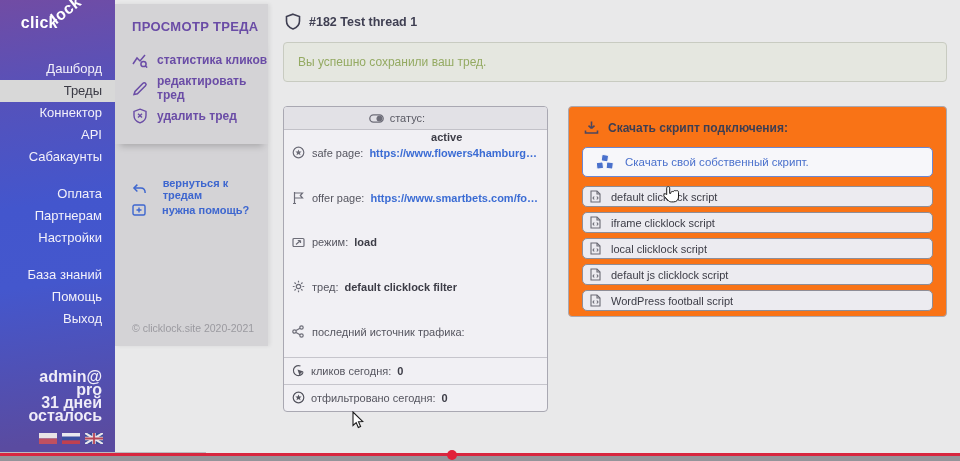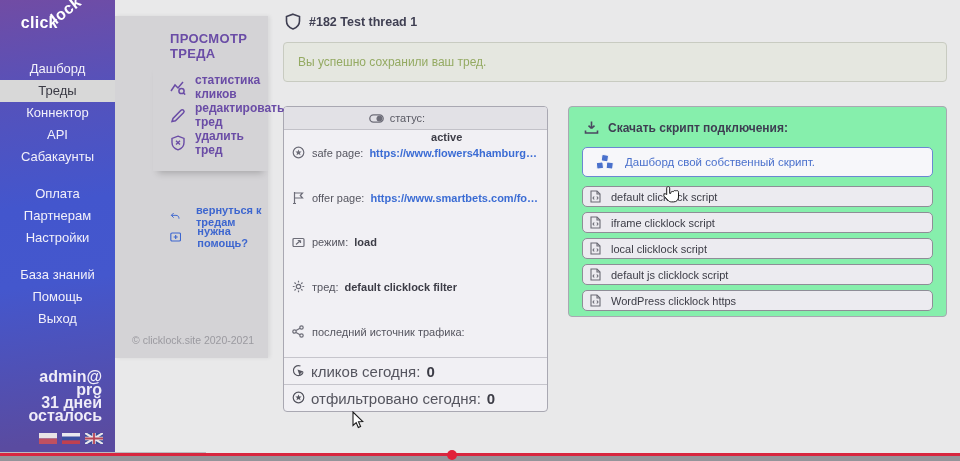--- a/index.html
+++ b/index.html
@@ -9,33 +9,33 @@
   
   .sidebar {
     position:absolute; left:0; top:0; width:115px; height:452px; color:#fff;
     background:linear-gradient(172deg,#714ca4 0%,#5552bb 22%,#4356cd 45%,#4457cd 62%,#5a4ba0 96%);
     z-index:3;
   }
   .logo { text-align:right; padding:14px 24px 0 0; font-size:16px; font-weight:bold; letter-spacing:.3px; }
   .logo-lock { display:inline-block; transform:rotate(-38deg) translate(3px,-3px); transform-origin:left bottom; }
   .side-nav { margin-top:26px; list-style:none; }
   .side-nav li {
-    height:22px; line-height:22px; text-align:center; 
+    height:22px; line-height:22px; text-align:right; padding-right:13px;
     font-size:13px; color:#f2f0fa; cursor:pointer;
   }
   .side-nav li.active { background:#d8d8d8; color:#3a3a44; }
   .side-nav li.gap { margin-top:15px; }
   .account { position:absolute; right:13px; bottom:30px; text-align:right; font-size:16px; font-weight:bold; line-height:13px; color:#efecf8; }
   .flags { position:absolute; right:12px; bottom:8px; display:flex; gap:5px; }
   .flag { width:18px; height:11px; display:block; }
 
   
   .submenu {
-    position:absolute; left:115px; top:16px; width:153px; height:342px;
-    background:#d4d3d6; z-index:2; box-shadow:2px 0 4px rgba(0,0,0,.07);padding-left:38px;
+    position:absolute; left:115px; top:4px; width:153px; height:342px;
+    background:#d4d3d6; z-index:2; box-shadow:2px 0 4px rgba(0,0,0,.07);
   }
   .submenu-title { padding:15px 0 0 17px; font-size:13px; font-weight:bold; color:#6a4ca6; letter-spacing:.3px; }
   .submenu-actions { padding:12px 0 14px 17px; box-shadow:0 7px 7px -5px rgba(0,0,0,.22); }
   .submenu-action { display:flex; align-items:center; gap:9px; height:28px; color:#6a4ca6; font-size:12px; font-weight:bold; cursor:pointer; }
   .submenu-action svg { flex:0 0 auto; }
   .submenu-links { padding:34px 0 0 17px; }
   .submenu-link { display:flex; align-items:center; gap:16px; height:21px; color:#3d66cf; font-size:11px; font-weight:bold; cursor:pointer; }
   .submenu-footer { position:absolute; left:17px; bottom:12px; font-size:10.5px; color:#9b9aa0; }
 
   
@@ -57,26 +57,26 @@
   .status-card-header {
     display:flex; align-items:center; gap:6px; height:23px; padding:0 8px;
     background:#e2e1e6; border-bottom:1px solid #c2c1c8; font-size:11px; color:#5a5a64;justify-content:center;
   }
   .status-card-header b { color:#3c3c46;margin-top:38px; }
   .card-row { display:flex; align-items:center; gap:6px; min-height:22px; padding:16px 8px; font-size:11px; color:#55555f; white-space:nowrap; overflow:hidden; }
   .card-row:first-of-type { margin-top:4px; }
   .card-row b { color:#3c3c46; }
   .card-row a { color:#3b6cd4; text-decoration:none; font-weight:bold; overflow:hidden; text-overflow:ellipsis; }
   .card-row .ico { flex:0 0 14px; color:#6d6d78; display:flex; align-items:center; }
-  .stat-row { display:flex; align-items:center; gap:6px; height:27px; padding:0 8px; border-top:1px solid #c6c5cc; font-size:15px; color:#55555f; margin-top:3px; }
+  .stat-row { display:flex; align-items:center; gap:6px; height:27px; padding:0 8px; border-top:1px solid #c6c5cc; font-size:11px; color:#55555f; margin-top:3px; }
   .stat-row b { color:#3c3c46; }
 
   .scripts-card {
     position:absolute; top:106px; left:300px; width:379px; height:211px;
-    background:#86efac; border:1px solid #a9a8b2; border-radius:4px;
+    background:#f97316; border:1px solid #a9a8b2; border-radius:4px;
     padding:11px 13px;
   }
   .scripts-header { display:flex; align-items:center; gap:9px; font-size:12px; font-weight:bold; color:#3e3e52; margin:2px 0 12px 2px; }
   .create-btn {
     display:flex; align-items:center; gap:10px; height:30px; width:100%;
     background:#f7f7fa; border:1px solid #6b87d2; border-radius:5px;
     color:#4a70cc; font-size:11.5px; padding:0 12px; cursor:pointer; margin-bottom:9px;
     font-family:"Liberation Sans", sans-serif;
   }
   .script-btn {
@@ -291,21 +291,21 @@
         <span>Скачать скрипт подключения:</span>
       </div>
       <button class="create-btn">
         <svg width="20" height="17" viewBox="0 0 20 17">
             <g fill="#4a71cc" stroke="#f7f7fa" stroke-width="1">
               <rect x="6.6" y="0.8" width="6.6" height="6.6" rx="1" transform="rotate(8 10 4)"></rect>
               <rect x="1.6" y="8.2" width="6.6" height="6.6" rx="1" transform="rotate(-6 5 11.5)"></rect>
               <rect x="11.4" y="8.2" width="6.6" height="6.6" rx="1" transform="rotate(6 14.7 11.5)"></rect>
             </g>
           </svg>
-        <span>Дашборд свой собственный скрипт.</span>
+        <span>Скачать свой собственный скрипт.</span>
       </button>
       <button class="script-btn">
         <span class="ico">
             <svg width="11" height="13" viewBox="0 0 11 13" fill="none" stroke="currentColor" stroke-width="1.1">
               <path d="M1 1 H7 L10 4 V12 H1 Z"></path>
               <path d="M7 1 V4 H10"></path>
               <path d="M4.2 6.5 L3 8 L4.2 9.5 M6.8 6.5 L8 8 L6.8 9.5"></path>
             </svg>
           </span>
         <span>default clicklock script</span>
@@ -341,21 +341,21 @@
         <span>default js clicklock script</span>
       </button>
       <button class="script-btn">
         <span class="ico">
             <svg width="11" height="13" viewBox="0 0 11 13" fill="none" stroke="currentColor" stroke-width="1.1">
               <path d="M1 1 H7 L10 4 V12 H1 Z"></path>
               <path d="M7 1 V4 H10"></path>
               <path d="M4.2 6.5 L3 8 L4.2 9.5 M6.8 6.5 L8 8 L6.8 9.5"></path>
             </svg>
           </span>
-        <span>WordPress clicklock https</span>
+        <span>WordPress football script</span>
       </button>
     </div>
   </div>
 
   <div class="statusbar-url">https://clicklock.site/ru/dashboard/connector/view/#/182/</div>
   <div class="video-line"></div>
   <div class="video-dot"></div>
   <div class="statusbar"></div>
 
   <svg class="cursor-arrow" width="12" height="18" viewBox="0 0 12 18">

